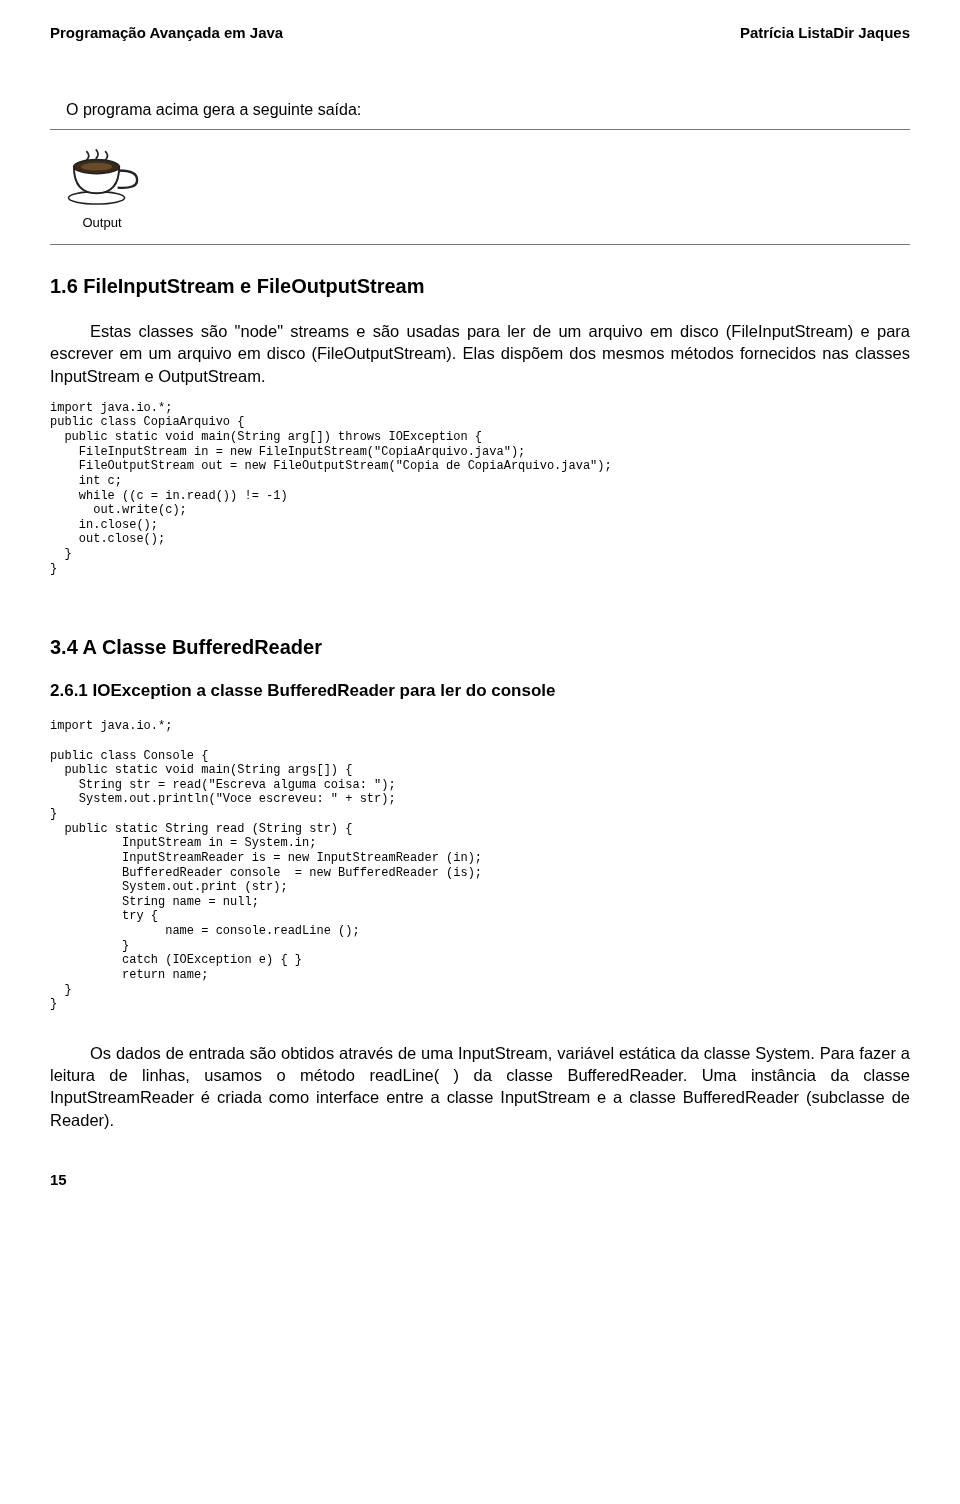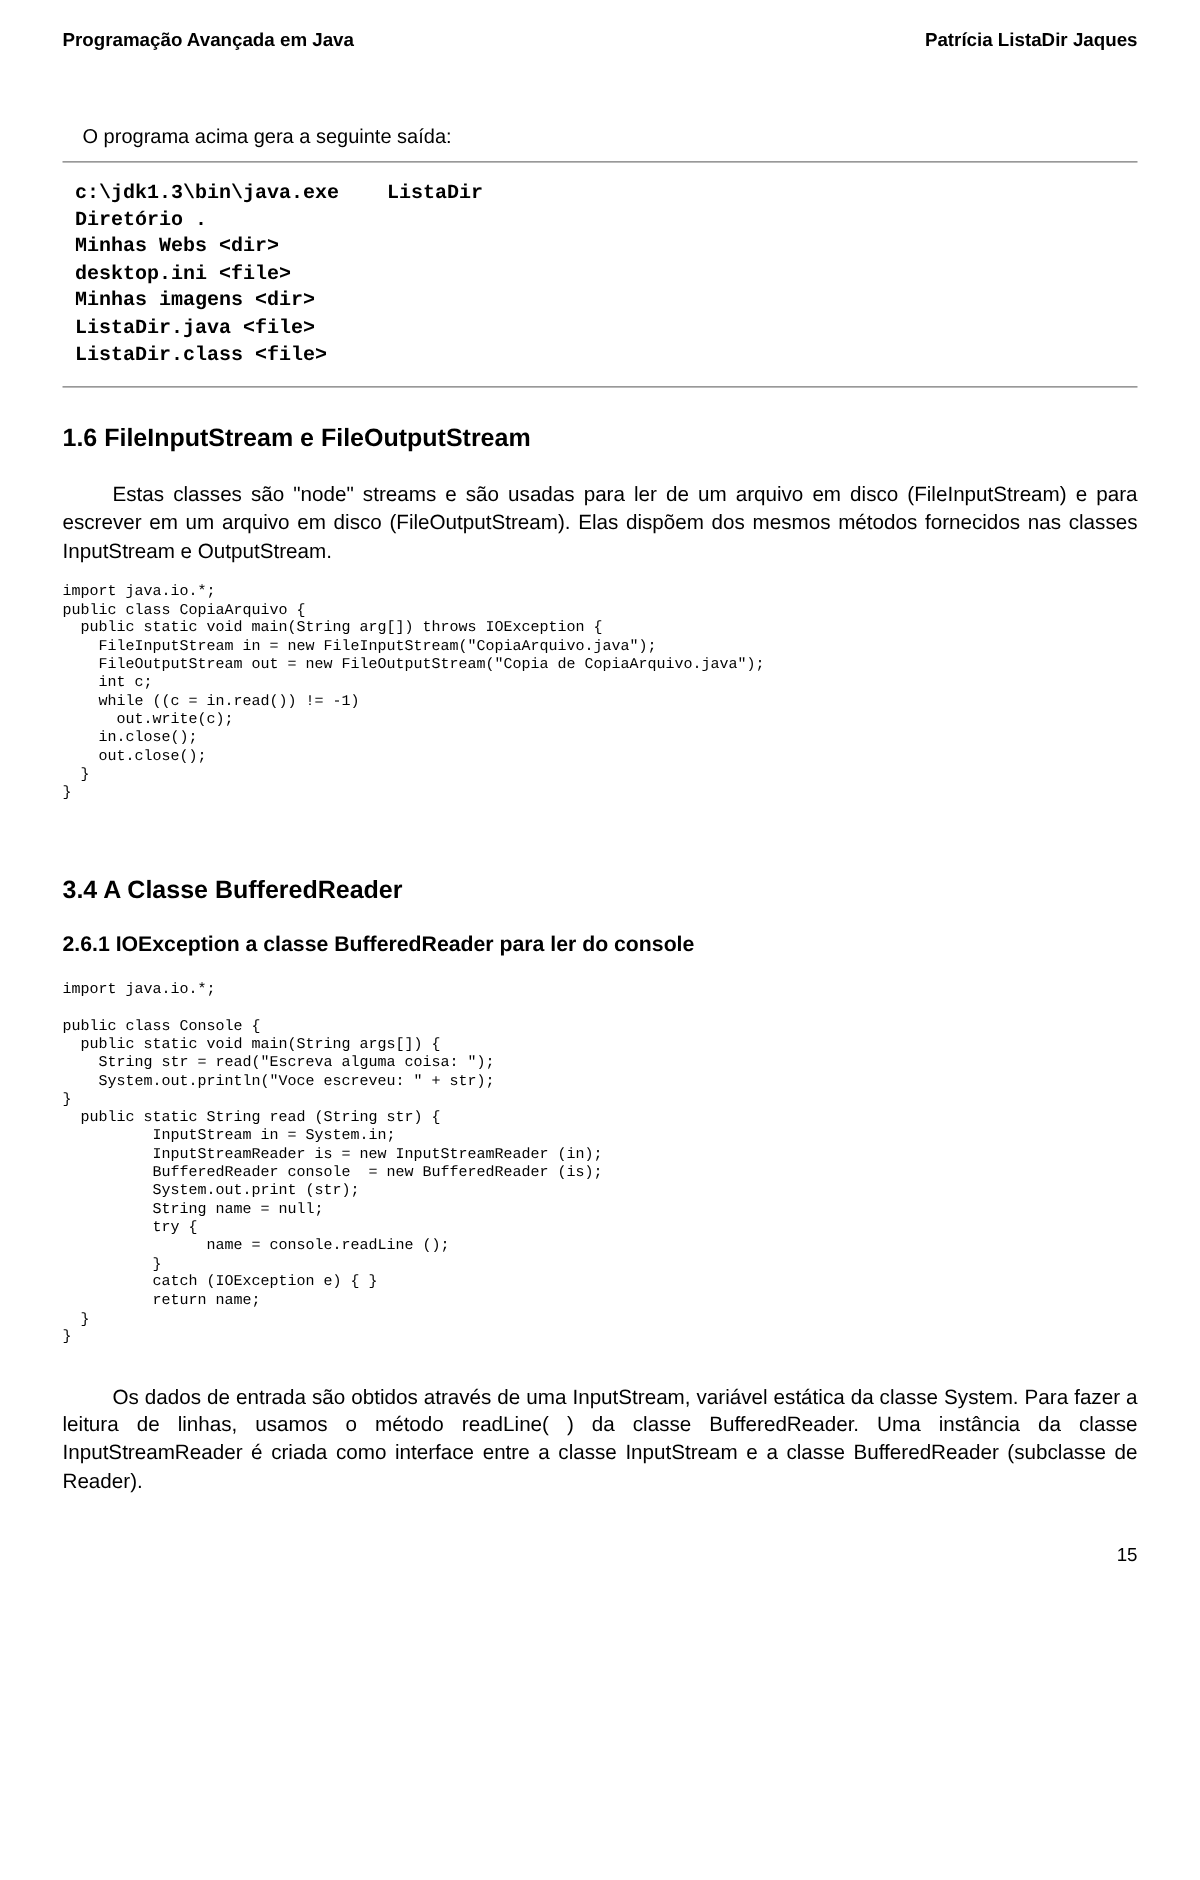--- a/index.html
+++ b/index.html
@@ -70,44 +70,50 @@
     white-space: pre;
     line-height: 1.22;
     margin: 6px 0 30px 0;
   }
   .sub-title {
     font-weight: bold;
     font-size: 17px;
     margin: 18px 0 18px 0;
   }
   .page-num {
-    text-align: right;
-    font-weight: normal;
+    text-align: left;
+    font-weight: bold;
     font-size: 15px;
     margin-top: 40px;
   }
 </style>
 </head>
 <body>
 
 <div class="header-row">
   <span>Programação Avançada em Java</span>
   <span>Patrícia ListaDir Jaques</span>
 </div>
 
 <div class="intro">O programa acima gera a seguinte saída:</div>
 
 <div class="output-box">
-  <div class="mono">c:\jdk1.3\bin\java.exe    ListaDir
-Diretório .
-Minhas Webs &lt;dir&gt;
-desktop.ini &lt;file&gt;
-Minhas imagens &lt;dir&gt;
-ListaDir.java &lt;file&gt;
-ListaDir.class &lt;file&gt;</div>
+  <div class="output-icon">
+    <span>
+      <svg viewBox="0 0 100 80">
+        <ellipse cx="43" cy="68" rx="36" ry="8" fill="#fff" stroke="#222" stroke-width="2"></ellipse>
+        <path d="M14 28 Q14 62 43 62 Q72 62 72 28 Z" fill="#fff" stroke="#222" stroke-width="2.5"></path>
+        <ellipse cx="43" cy="28" rx="29" ry="9" fill="#3a2a1a" stroke="#222" stroke-width="2"></ellipse>
+        <ellipse cx="43" cy="28" rx="20" ry="5" fill="#6b4a2a"></ellipse>
+        <path d="M72 33 Q95 33 95 45 Q95 57 70 55" fill="none" stroke="#222" stroke-width="3"></path>
+        <path d="M30 8 Q36 14 30 20 M42 6 Q48 12 42 18 M54 8 Q60 14 54 20" fill="none" stroke="#222" stroke-width="2.2"></path>
+      </svg>
+    </span>
+    <span class="output-label">Output</span>
+  </div>
 </div>
 
 <div class="section-title">1.6 FileInputStream e FileOutputStream</div>
 
 <div class="para indent-first">Estas classes são "node" streams e são usadas para ler de um arquivo em disco (FileInputStream) e para escrever em um arquivo em disco (FileOutputStream). Elas dispõem dos mesmos métodos fornecidos nas classes InputStream e OutputStream.</div>
 
 <div class="code-block">import java.io.*;
 public class CopiaArquivo {
   public static void main(String arg[]) throws IOException {
     FileInputStream in = new FileInputStream("CopiaArquivo.java");

